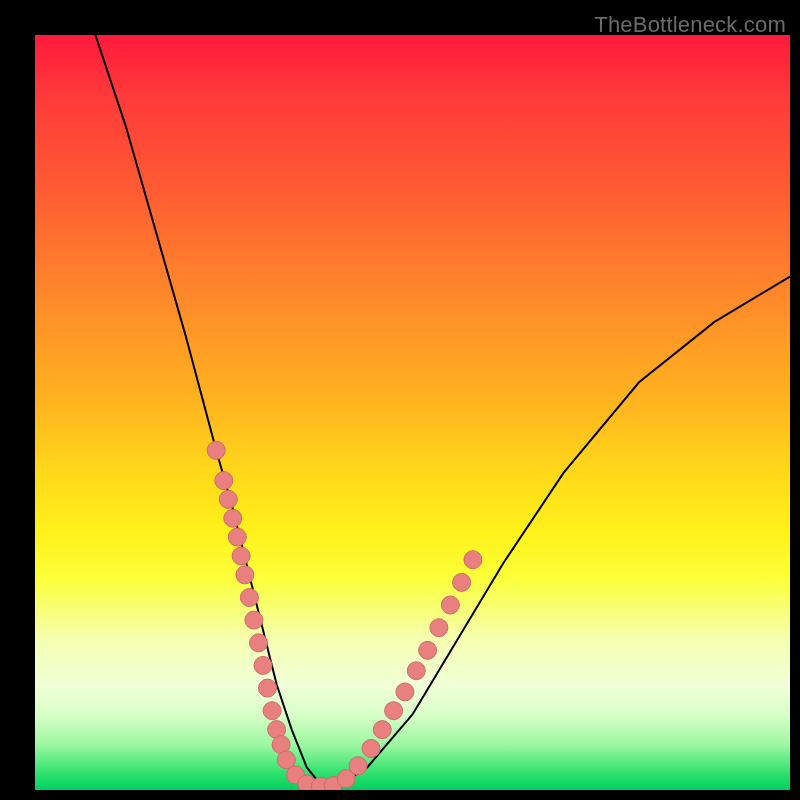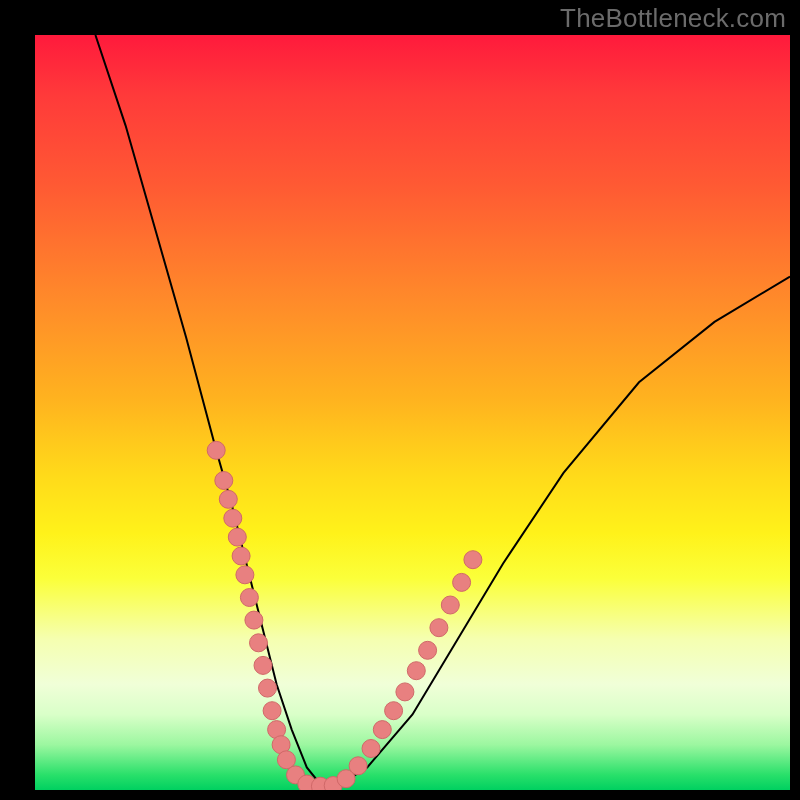--- a/index.html
+++ b/index.html
@@ -38,24 +38,24 @@
       #f5ffb0 80%,
       #f0ffd8 86%,
       #d9ffc8 90%,
       #9cf7a0 94%,
       #29e06a 98%,
       #00d060 100%
     );
   }
   .watermark {
     position: absolute;
-    top: 3px;
+    top: 12px;
     right: 14px;
     color: #6b6b6b;
-    font-size: 26px;
+    font-size: 22px;
     font-weight: 500;
     letter-spacing: 0.2px;
   }
   svg.curves {
     position: absolute;
     left: 0;
     top: 0;
     width: 755px;
     height: 755px;
   }

